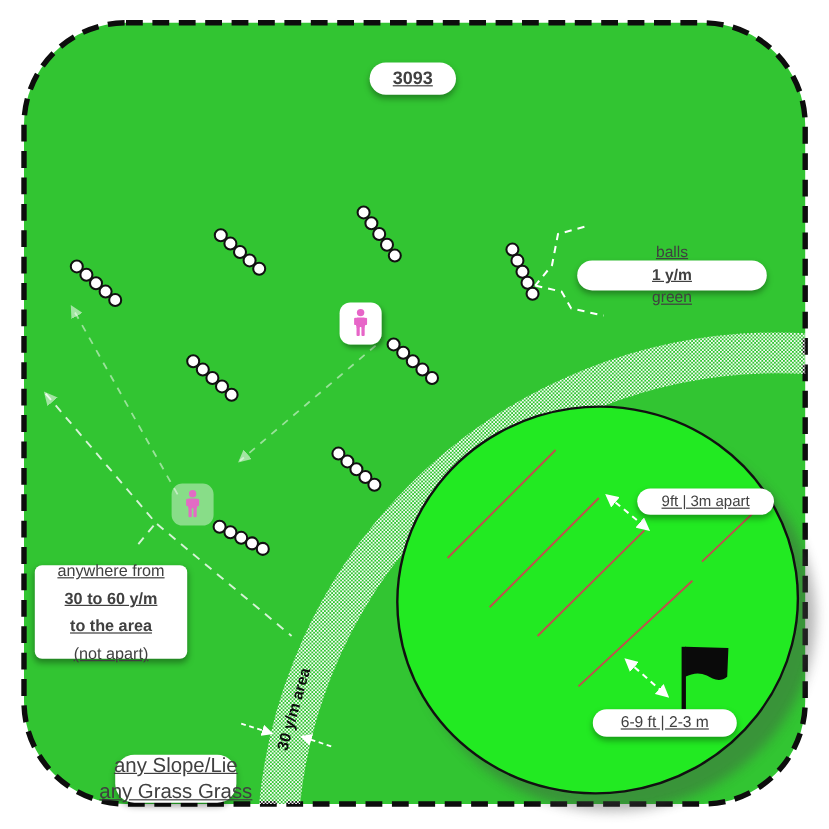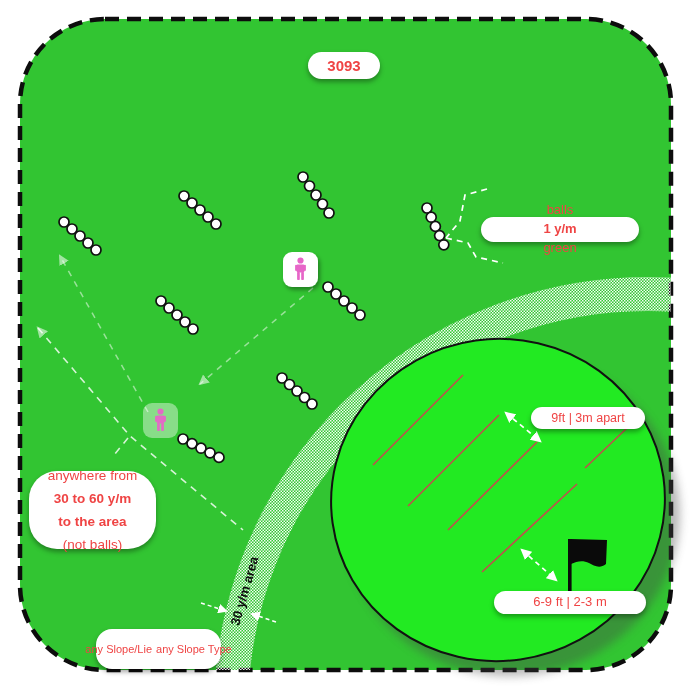--- a/index.html
+++ b/index.html
@@ -3,29 +3,29 @@
 <meta charset="utf-8">
 <style>
   html,body{margin:0;padding:0;background:#fff;}
   body{font-family:"Liberation Sans", sans-serif;}
   #stage{position:relative;width:691px;height:691px;background:#fff;overflow:hidden;}
   #scene{position:absolute;left:0;top:0;}
   .pill{
     position:absolute;background:#fff;border-radius:14px;
     display:flex;align-items:center;justify-content:center;gap:4px;
     box-shadow:0 3px 5px rgba(0,0,0,0.35);
-    color:#ef4444;font-size:13px;line-height:1.15;white-space:nowrap;
+    color:#404040;font-size:13px;line-height:1.15;white-space:nowrap;text-decoration:underline;
   }
   .pill .b{font-weight:700;}
   #plan-pill{left:308px;top:52px;width:72px;height:27px;font-size:15px;font-weight:700;}
   #balls-pill{left:481px;top:217px;width:158px;height:25px;flex-direction:column;}
   #green-spacing-pill{left:531px;top:407px;width:114px;height:22px;font-size:12.5px;text-align:right;}
-  #flag-distance-pill{left:494px;top:591px;width:152px;height:23px;}
-  #distance-box{left:29px;top:471px;width:127px;height:78px;border-radius:28px;flex-direction:column;font-size:13.5px;line-height:19px;}
-  #conditions-box{left:96px;top:629px;width:125px;height:40px;border-radius:16px;font-size:11px;line-height:18px;}
+  #flag-distance-pill{left:494px;top:591px;width:120px;height:23px;}
+  #distance-box{left:29px;top:471px;width:127px;height:78px;border-radius:6px;flex-direction:column;font-size:13.5px;line-height:19px;}
+  #conditions-box{left:96px;top:629px;width:101px;height:40px;border-radius:16px;flex-direction:column;font-size:17px;line-height:18px;}
   .bold-line{font-weight:700;text-align:center;}
 </style>
 </head>
 <body>
 
 <div id="stage">
 
   <svg id="scene" width="691" height="691" viewBox="0 0 691 691">
     <defs>
       <pattern id="checker" width="3" height="3" patternUnits="userSpaceOnUse">
@@ -172,21 +172,21 @@
   </div>
 
   <div class="pill" id="flag-distance-pill">
     <span>6-9 ft | 2-3 m</span>
   </div>
 
   <div class="pill" id="distance-box">
     <span>anywhere from</span>
     <span class="bold-line">30 to 60 y/m</span>
     <span class="bold-line">to the area</span>
-    <span>(not balls)</span>
+    <span>(not apart)</span>
   </div>
 
   <div class="pill" id="conditions-box">
     <span>any Slope/Lie</span>
-    <span>any Slope Type</span>
+    <span>any Grass Grass</span>
   </div>
 
 </div>
 
 </body></html>

